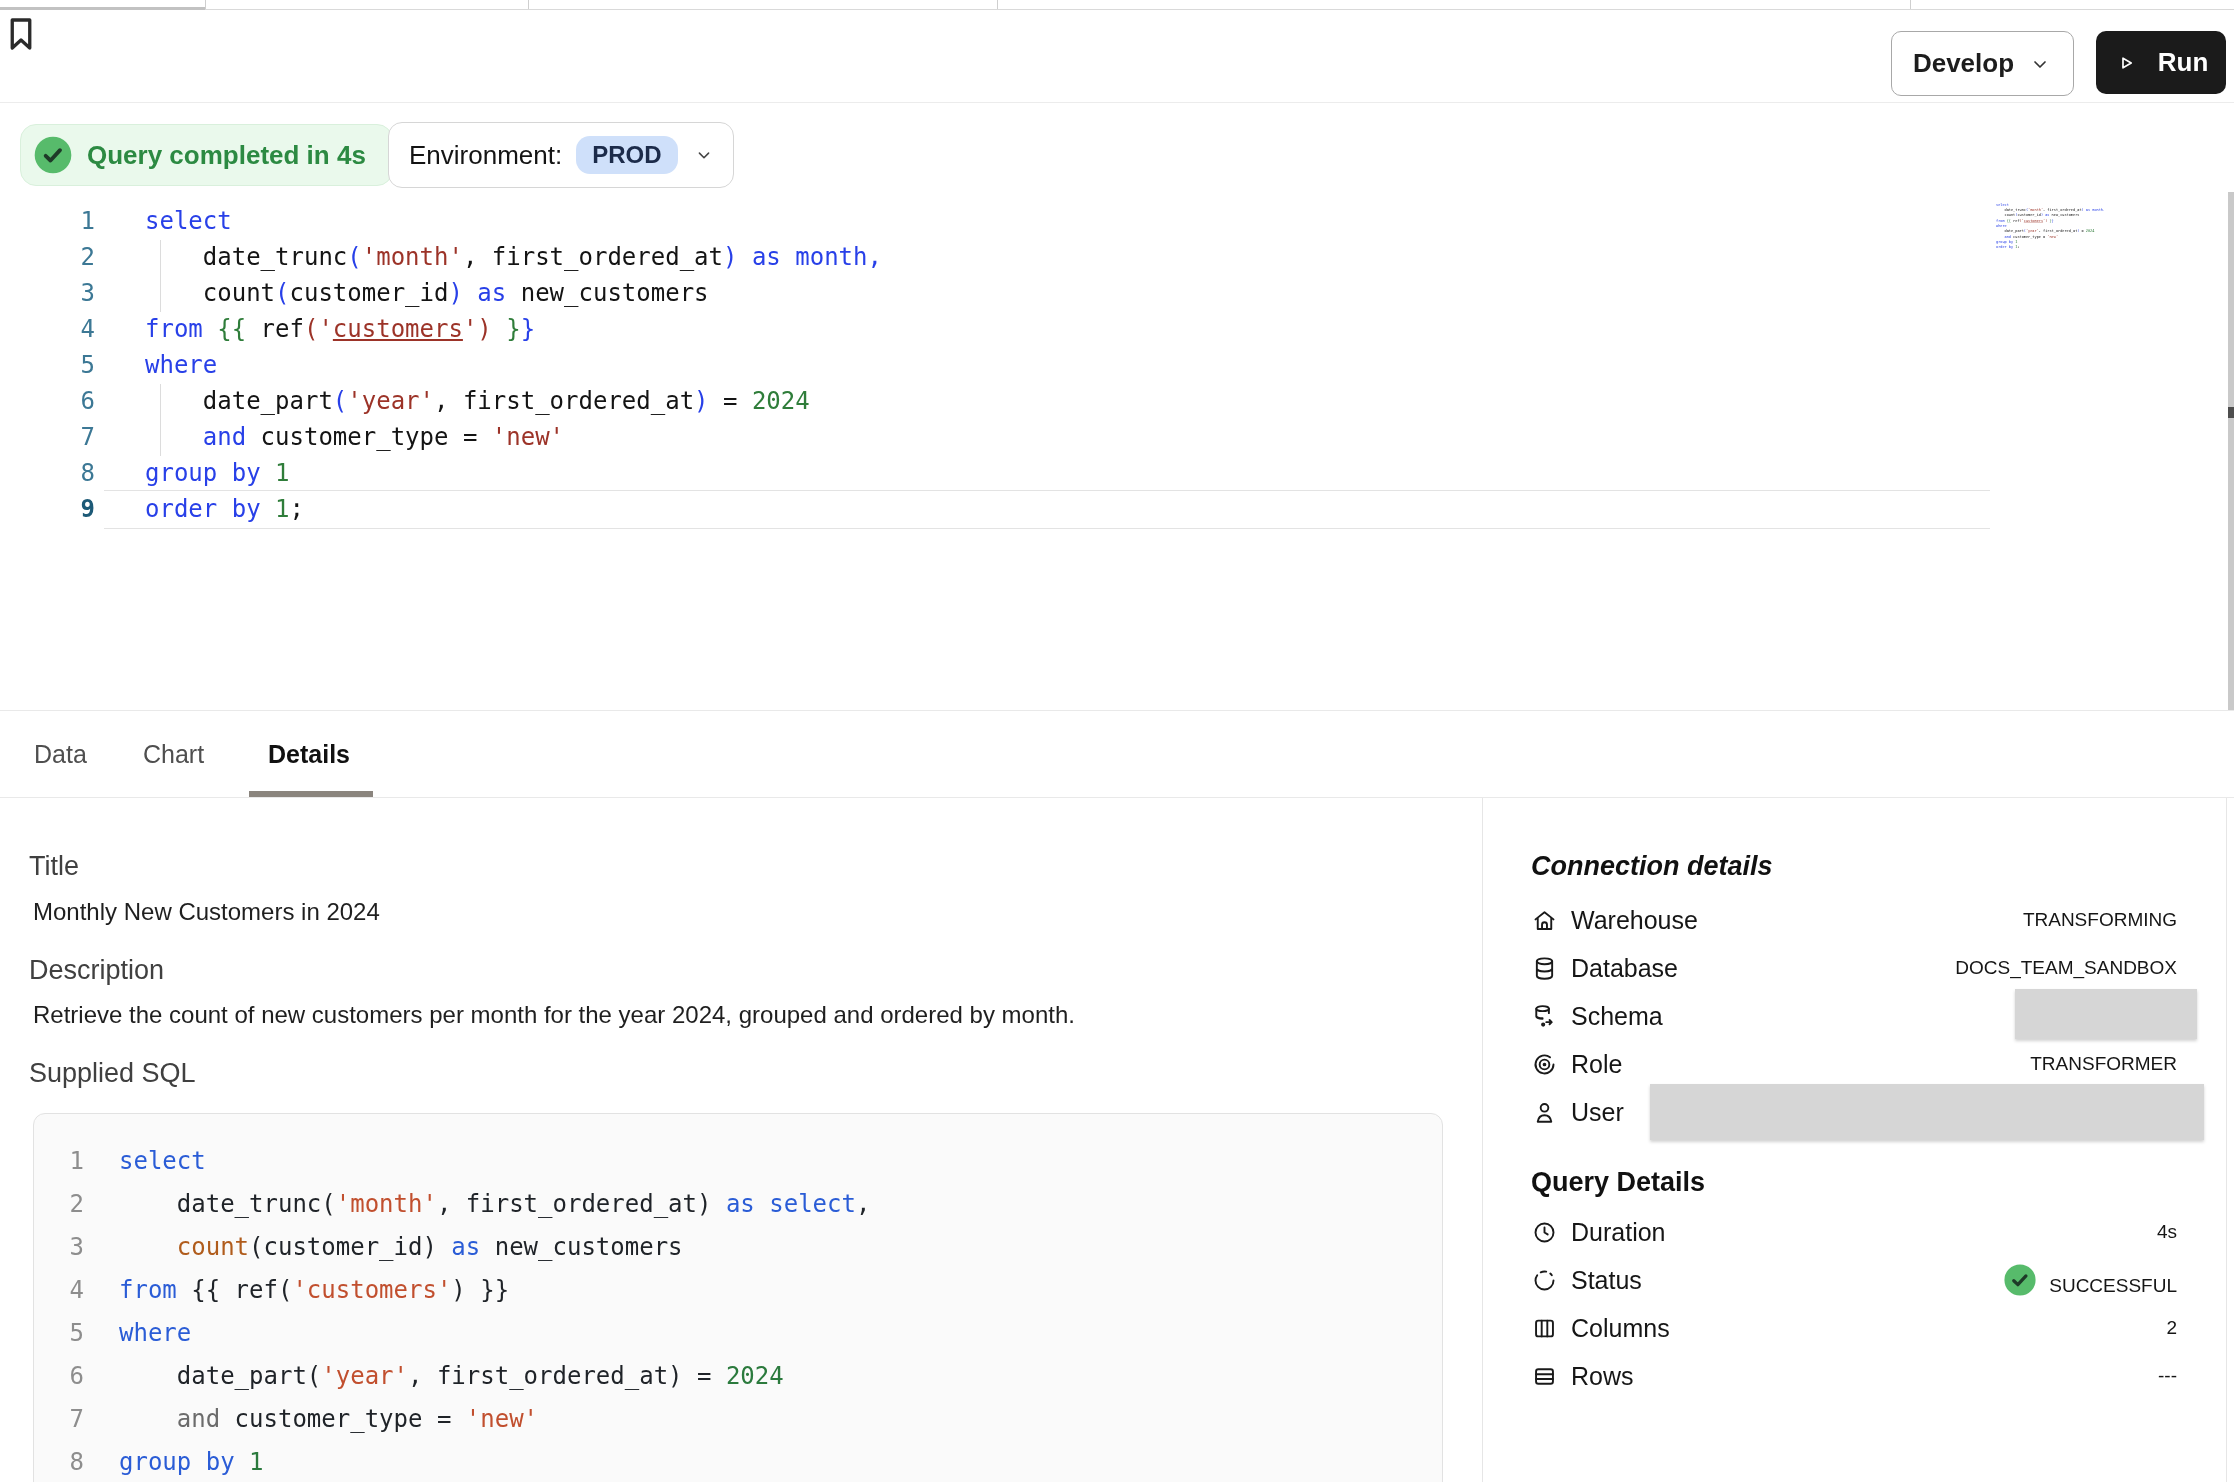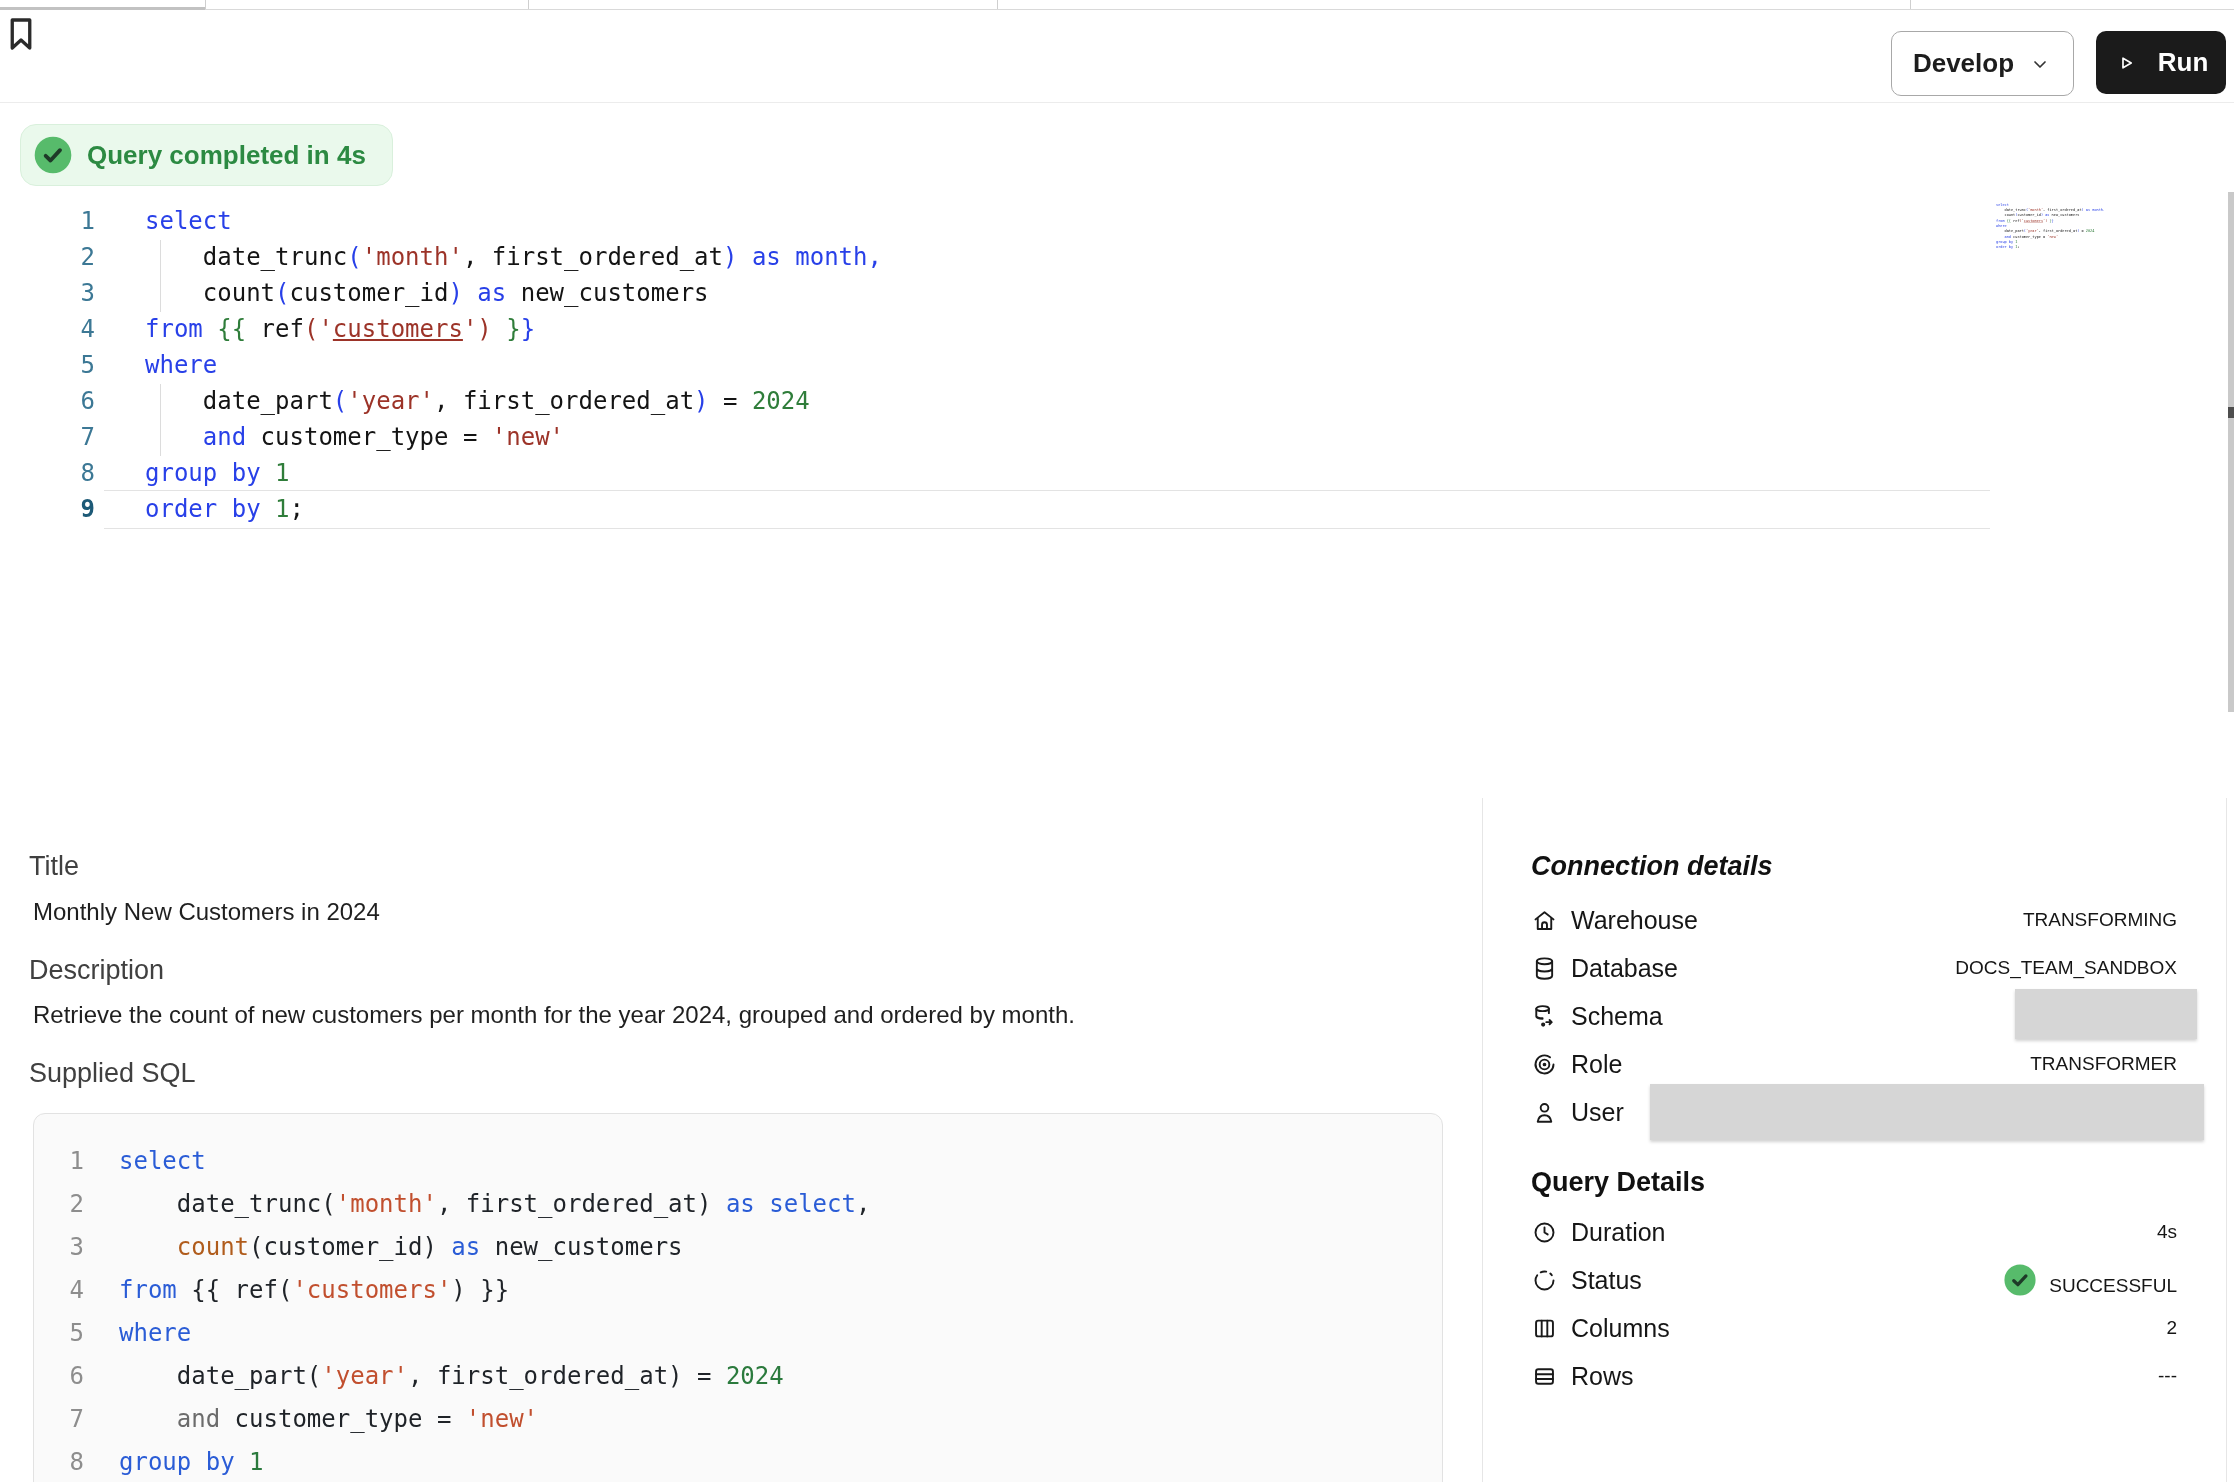--- a/index.html
+++ b/index.html
@@ -136,20 +136,29 @@
 
   <div class="status-pill">
     <span class="icon">
       <svg viewBox="0 0 24 24">
           <circle cx="12" cy="12" r="11" fill="#57bb6b" stroke="none"></circle>
           <path d="M7.6 12.5l2.9 2.8 5.7-6.2" stroke="#1e3a28" stroke-width="2.3"></path>
         </svg>
     </span>
     <span class="status-pill-text">Query completed in 4s</span>
   </div>
+  <div class="env-select">
+    <span class="env-label">Environment:</span>
+    <span class="env-value">PROD</span>
+    <span class="icon">
+      <svg viewBox="0 0 24 24">
+          <path d="M7 10l5 5 5-5"></path>
+        </svg>
+    </span>
+  </div>
 
   <div class="editor">
     <div class="gutter" id="gutter">
         <div class="gl">1</div>
         <div class="gl">2</div>
         <div class="gl">3</div>
         <div class="gl">4</div>
         <div class="gl">5</div>
         <div class="gl">6</div>
         <div class="gl">7</div>
@@ -161,20 +170,26 @@
     <div class="current-line"></div>
     <pre class="code" id="editor-code"><div class="cl"><span class="ed-k">select</span></div><div class="cl"><span class="ed-d">    date_trunc</span><span class="ed-p">(</span><span class="ed-s">'month'</span><span class="ed-d">, first_ordered_at</span><span class="ed-p">)</span><span class="ed-d"> </span><span class="ed-k">as month,</span></div><div class="cl"><span class="ed-d">    count</span><span class="ed-p">(</span><span class="ed-d">customer_id</span><span class="ed-p">)</span><span class="ed-d"> </span><span class="ed-k">as</span><span class="ed-d"> new_customers</span></div><div class="cl"><span class="ed-k">from</span><span class="ed-d"> </span><span class="ed-j">{{</span><span class="ed-d"> ref</span><span class="ed-rp">(</span><span class="ed-s">'</span><span class="ed-u">customers</span><span class="ed-s">'</span><span class="ed-rp">)</span><span class="ed-d"> </span><span class="ed-j">}</span><span class="ed-jb">}</span></div><div class="cl"><span class="ed-k">where</span></div><div class="cl"><span class="ed-d">    date_part</span><span class="ed-p">(</span><span class="ed-s">'year'</span><span class="ed-d">, first_ordered_at</span><span class="ed-p">)</span><span class="ed-d"> = </span><span class="ed-n">2024</span></div><div class="cl"><span class="ed-d">    </span><span class="ed-k">and</span><span class="ed-d"> customer_type = </span><span class="ed-s">'new'</span></div><div class="cl"><span class="ed-k">group by</span><span class="ed-d"> </span><span class="ed-n">1</span></div><div class="cl"><span class="ed-k">order by</span><span class="ed-d"> </span><span class="ed-n">1</span><span class="ed-d">;</span></div></pre>
     <div class="minimap">
       <div class="minimap-inner" id="minimap-code"><div class="cl"><span class="ed-k">select</span></div><div class="cl"><span class="ed-d">    date_trunc</span><span class="ed-p">(</span><span class="ed-s">'month'</span><span class="ed-d">, first_ordered_at</span><span class="ed-p">)</span><span class="ed-d"> </span><span class="ed-k">as month,</span></div><div class="cl"><span class="ed-d">    count</span><span class="ed-p">(</span><span class="ed-d">customer_id</span><span class="ed-p">)</span><span class="ed-d"> </span><span class="ed-k">as</span><span class="ed-d"> new_customers</span></div><div class="cl"><span class="ed-k">from</span><span class="ed-d"> </span><span class="ed-j">{{</span><span class="ed-d"> ref</span><span class="ed-rp">(</span><span class="ed-s">'</span><span class="ed-u">customers</span><span class="ed-s">'</span><span class="ed-rp">)</span><span class="ed-d"> </span><span class="ed-j">}</span><span class="ed-jb">}</span></div><div class="cl"><span class="ed-k">where</span></div><div class="cl"><span class="ed-d">    date_part</span><span class="ed-p">(</span><span class="ed-s">'year'</span><span class="ed-d">, first_ordered_at</span><span class="ed-p">)</span><span class="ed-d"> = </span><span class="ed-n">2024</span></div><div class="cl"><span class="ed-d">    </span><span class="ed-k">and</span><span class="ed-d"> customer_type = </span><span class="ed-s">'new'</span></div><div class="cl"><span class="ed-k">group by</span><span class="ed-d"> </span><span class="ed-n">1</span></div><div class="cl"><span class="ed-k">order by</span><span class="ed-d"> </span><span class="ed-n">1</span><span class="ed-d">;</span></div></div>
     </div>
     <div class="scroll-track">
       <div class="scroll-thumb"></div>
     </div>
   </div>
 
+  <div class="tabbar">
+    <div class="tab" style="left:34px">Data</div>
+    <div class="tab" style="left:143px">Chart</div>
+    <div class="tab active" style="left:268px">Details</div>
+    <div class="tab-underline"></div>
+  </div>
 
   <div class="dheading h-title">Title</div>
   <div class="dvalue v-title">Monthly New Customers in 2024</div>
   <div class="dheading h-desc">Description</div>
   <div class="dvalue v-desc">Retrieve the count of new customers per month for the year 2024, grouped and ordered by month.</div>
   <div class="dheading h-sql">Supplied SQL</div>
   <div class="sql-block">
     <div id="supplied-code">
         <div class="srow"><span class="sln">1</span><span class="sline"><span class="sb-k">select</span></span></div>
         <div class="srow"><span class="sln">2</span><span class="sline"><span class="sb-d">    date_trunc(</span><span class="sb-s">'month'</span><span class="sb-d">, first_ordered_at) </span><span class="sb-k">as select</span><span class="sb-d">,</span></span></div>

